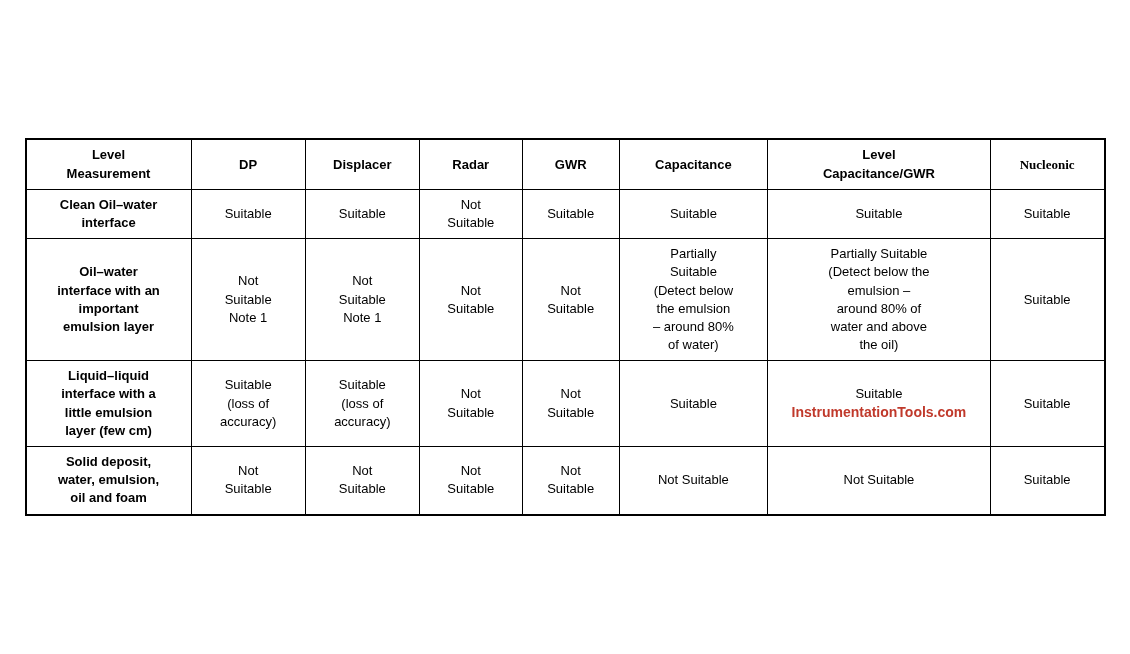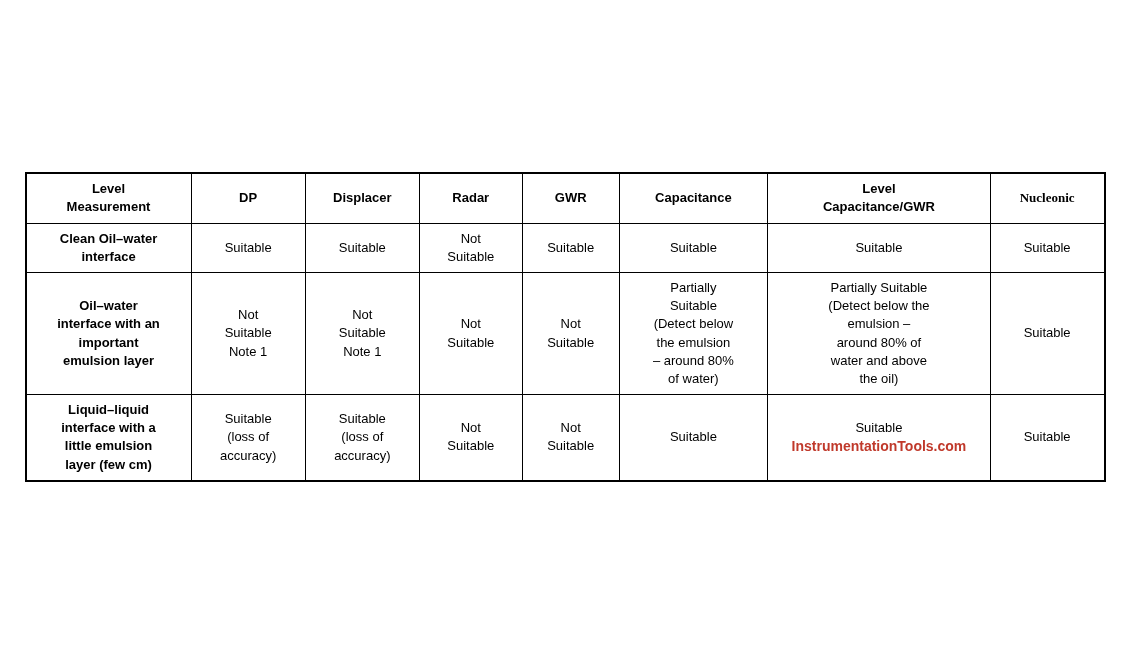--- a/index.html
+++ b/index.html
@@ -133,15 +133,31 @@
         <td style="white-space:pre-line;">Not
 Suitable</td>
         <td>Suitable</td>
         <td>
           <span>Suitable</span><br>
           <span class="brand-link">InstrumentationTools.com</span>
         </td>
         <td>Suitable</td>
       </tr>
 
+      <tr>
+        <td class="row-header" style="white-space:pre-line;">Solid deposit,
+water, emulsion,
+oil and foam</td>
+        <td style="white-space:pre-line;">Not
+Suitable</td>
+        <td style="white-space:pre-line;">Not
+Suitable</td>
+        <td style="white-space:pre-line;">Not
+Suitable</td>
+        <td style="white-space:pre-line;">Not
+Suitable</td>
+        <td>Not Suitable</td>
+        <td>Not Suitable</td>
+        <td>Suitable</td>
+      </tr>
     </tbody>
   </table>
 </div>
 
 </body></html>

